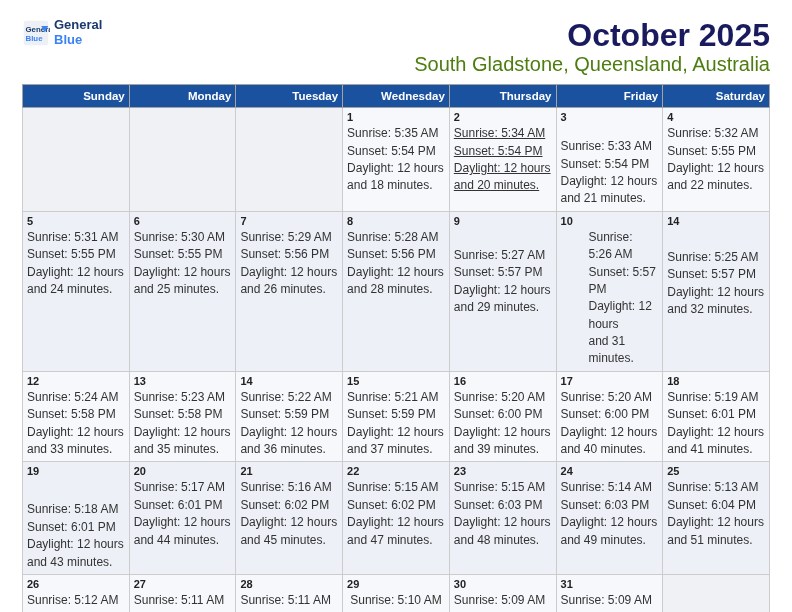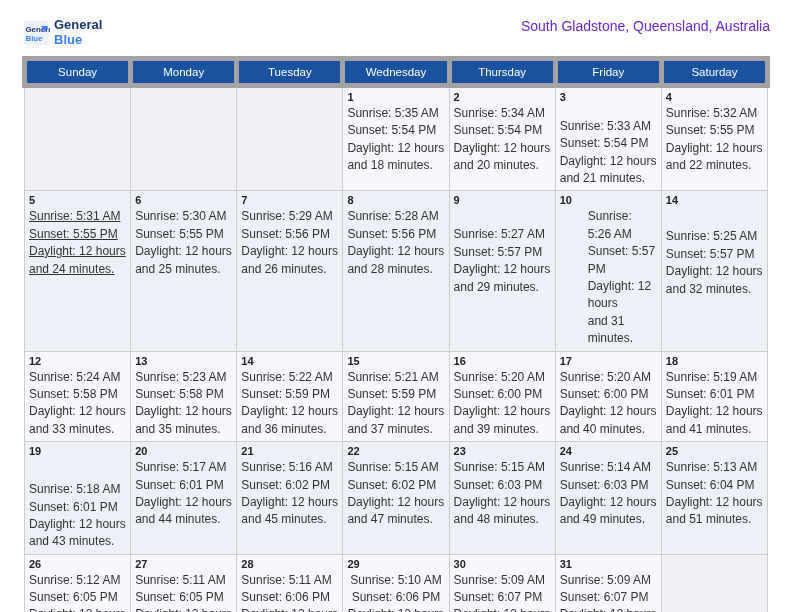--- a/index.html
+++ b/index.html
@@ -35,39 +35,39 @@
     .title-block {
       text-align: right;
     }
     .month-title {
       font-size: 32px;
       font-weight: bold;
       color: #1a1a5e;
       line-height: 1.1;
     }
     .subtitle {
-      font-size: 14px;
-      color: #6d28d9;
+      font-size: 20px;
+      color: #4d7c0f;
       font-weight: normal;
     }
     .calendar {
       flex: 1;
       border: 1px solid #ccc;
       border-collapse: collapse;
       width: 100%;
       table-layout: fixed;
     }
     .calendar thead tr th {
       background: #1a52a0;
       color: #fff;
       font-size: 11.5px;
-      font-weight: normal;
+      font-weight: bold;
       padding: 5px 4px;
-      border: 5px solid #a3a3a3;
-      text-align: center;
+      border: 1px solid #a3a3a3;
+      text-align: right;
     }
     .calendar tbody tr td {
       border: 1px solid #ccc;
       vertical-align: top;
       padding: 3px 4px;
       font-size: 8.8px;
       color: #222;
       height: 88px;
     }
     .calendar tbody tr:nth-child(odd) td {
@@ -101,20 +101,21 @@
         <text x="4" y="15" font-size="9" font-weight="bold" fill="#1a3a6e" font-family="Arial">General</text>
         <text x="4" y="25" font-size="9" font-weight="bold" fill="#3b82f6" font-family="Arial">Blue</text>
         <polygon points="22,8 30,8 26,15" fill="#3b82f6"></polygon>
       </svg>
       <div style="display:flex;flex-direction:column;line-height:1.15;">
         <span style="font-size:13px;font-weight:bold;color:#1a3a6e;">General</span>
         <span style="font-size:13px;font-weight:bold;color:#3b82f6;">Blue</span>
       </div>
     </div>
     <div class="title-block">
+      <div class="month-title">October 2025</div>
       <div class="subtitle">South Gladstone, Queensland, Australia</div>
     </div>
   </div>
 
   <table class="calendar">
     <thead>
       <tr>
         <th>Sunday</th>
         <th>Monday</th>
         <th>Tuesday</th>
@@ -131,21 +132,21 @@
           <td class="empty"></td>
           <td>
             <span class="day-num">1</span>
             <div class="day-info" style="white-space: pre-line;">Sunrise: 5:35 AM
 Sunset: 5:54 PM
 Daylight: 12 hours
 and 18 minutes.</div>
           </td>
           <td>
             <span class="day-num">2</span>
-            <div class="day-info" style="white-space: pre-line;">Sunrise: 5:34 AM
+            <div class="day-info" style="white-space: pre-line; text-decoration: underline;">Sunrise: 5:34 AM
 Sunset: 5:54 PM
 Daylight: 12 hours
 and 20 minutes.</div>
           </td>
           <td>
             <span class="day-num">3</span>
             <div class="day-info" style="white-space: pre-line; margin-top: 15px;">Sunrise: 5:33 AM
 Sunset: 5:54 PM
 Daylight: 12 hours
 and 21 minutes.</div>
@@ -154,21 +155,21 @@
             <span class="day-num">4</span>
             <div class="day-info" style="white-space: pre-line;">Sunrise: 5:32 AM
 Sunset: 5:55 PM
 Daylight: 12 hours
 and 22 minutes.</div>
           </td>
         </tr>
         <tr>
           <td>
             <span class="day-num">5</span>
-            <div class="day-info" style="white-space: pre-line; text-decoration: underline;">Sunrise: 5:31 AM
+            <div class="day-info" style="white-space: pre-line;">Sunrise: 5:31 AM
 Sunset: 5:55 PM
 Daylight: 12 hours
 and 24 minutes.</div>
           </td>
           <td>
             <span class="day-num">6</span>
             <div class="day-info" style="white-space: pre-line;">Sunrise: 5:30 AM
 Sunset: 5:55 PM
 Daylight: 12 hours
 and 25 minutes.</div>

